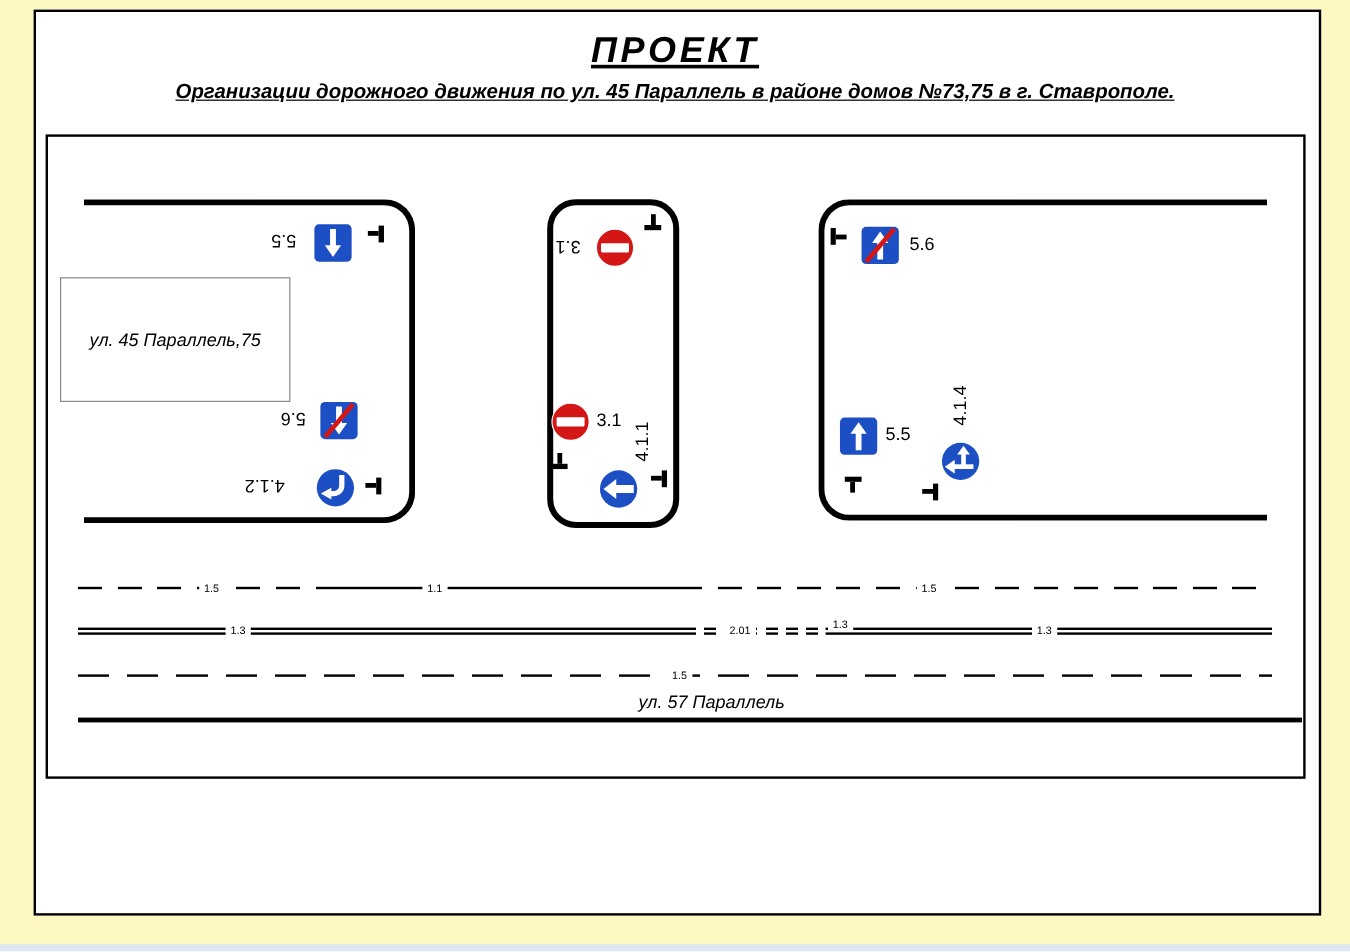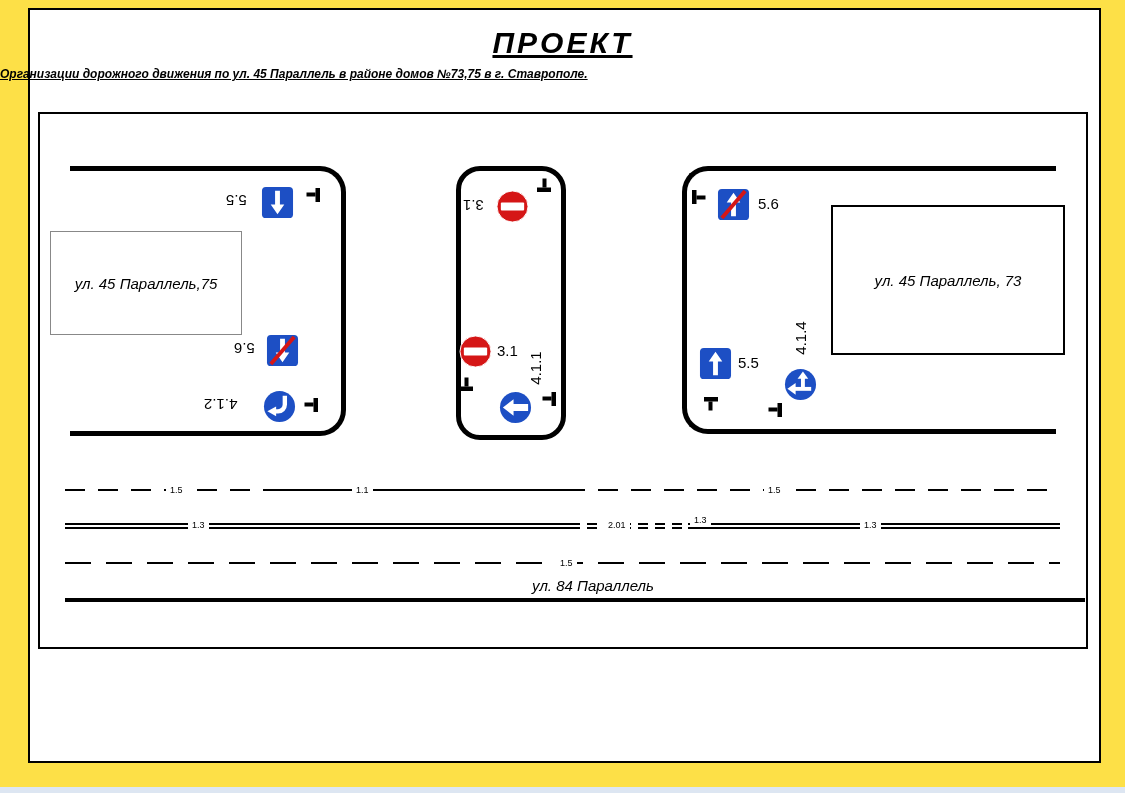--- a/index.html
+++ b/index.html
@@ -1,26 +1,26 @@
 <!DOCTYPE html>
 <html style="--sign-blue: #1d4fc4; --sign-red: #d51616;"><head>
 <meta charset="utf-8">
 <style>
   * { margin:0; padding:0; box-sizing:border-box; }
   html,body { background:#fff; }
   body { font-family:"Liberation Sans", sans-serif; color:#000; }
 
-  .page { position:relative; width:1125px; height:793px; background:#fde047; overflow:hidden; }
+  .page { position:relative; width:1125px; height:793px; background:#fef9c3; overflow:hidden; }
   .sheet-border { position:absolute; left:28px; top:8px; width:1073px; height:755px; border:2px solid #000; background:#fff; }
   .bottom-strip { position:absolute; left:0; bottom:0; width:100%; height:6px; background:#dde6f2; }
 
   .title { position:absolute; top:26px; left:0; width:100%; text-align:center;
            font-size:30px; font-weight:bold; font-style:italic; text-decoration:underline; letter-spacing:3px; }
-  .subtitle { position:absolute; top:67px; left:0; width:100%; text-align:left;
-              font-size:12px; font-weight:bold; font-style:italic; text-decoration:underline; }
+  .subtitle { position:absolute; top:67px; left:0; width:100%; text-align:center;
+              font-size:17px; font-weight:bold; font-style:italic; text-decoration:underline; }
 
   .plan { position:absolute; left:38px; top:112px; width:1050px; height:537px; border:2px solid #000; background:#fff; }
 
   .block { position:absolute; border:5px solid #000; z-index:1; }
   .block-left  { left:70px;  top:166px; width:276px; height:270px; border-left:none;  border-radius:0 26px 26px 0; }
   .block-mid   { left:456px; top:166px; width:110px; height:274px; border-radius:24px; }
   .block-right { left:682px; top:166px; width:374px; height:268px; border-right:none; border-radius:26px 0 0 26px; }
 
   .building { position:absolute; background:#fff; display:flex; align-items:center; justify-content:center;
               font-style:italic; font-size:15px; text-align:center; z-index:3; }
@@ -72,23 +72,20 @@
 
   <div class="plan"></div>
 
   <div class="block block-left"></div>
   <div class="block block-mid"></div>
   <div class="block block-right"></div>
 
   <div class="building building-left">
     <span>ул. 45 Параллель,75</span>
   </div>
-  <div class="building building-right">
-    <span>ул. 45 Параллель, 73</span>
-  </div>
 
   <div class="sign rot180" style="left:261px; top:186px;">
     <svg viewBox="0 0 34 34">
         <rect x="1" y="1" width="32" height="32" rx="4" class="f-blue"></rect>
         <polygon points="17,5 24,15 19.5,15 19.5,29 14.5,29 14.5,15 10,15" fill="#fff"></polygon>
       </svg>
   </div>
   <div class="sign-label rot180" style="left:226px; top:192px;">5.5</div>
   <div class="pole r90" style="left:304px; top:189px;">
     <svg viewBox="0 0 18 14" width="18" height="14">
@@ -220,17 +217,17 @@
   <div class="dbl-dash" style="left:570px; top:523px; width:118px;"></div>
   <div class="dbl" style="left:688px; top:523px; width:372px;"></div>
   <span class="mk-label" style="left:188px; top:519px;">1.3</span>
   <span class="mk-label" style="left:604px; top:519px;">2.01</span>
   <span class="mk-label" style="left:690px; top:514px;">1.3</span>
   <span class="mk-label" style="left:860px; top:519px;">1.3</span>
 
   <div class="mk-dash3" style="left:65px; top:562px; width:995px;"></div>
   <span class="mk-label" style="left:556px; top:557px;">1.5</span>
 
-  <div class="street">ул. 84 Параллель</div>
+  <div class="street">ул. 57 Параллель</div>
   <div class="road-edge"></div>
 
   <div class="bottom-strip"></div>
 </div>
 
 </body></html>

